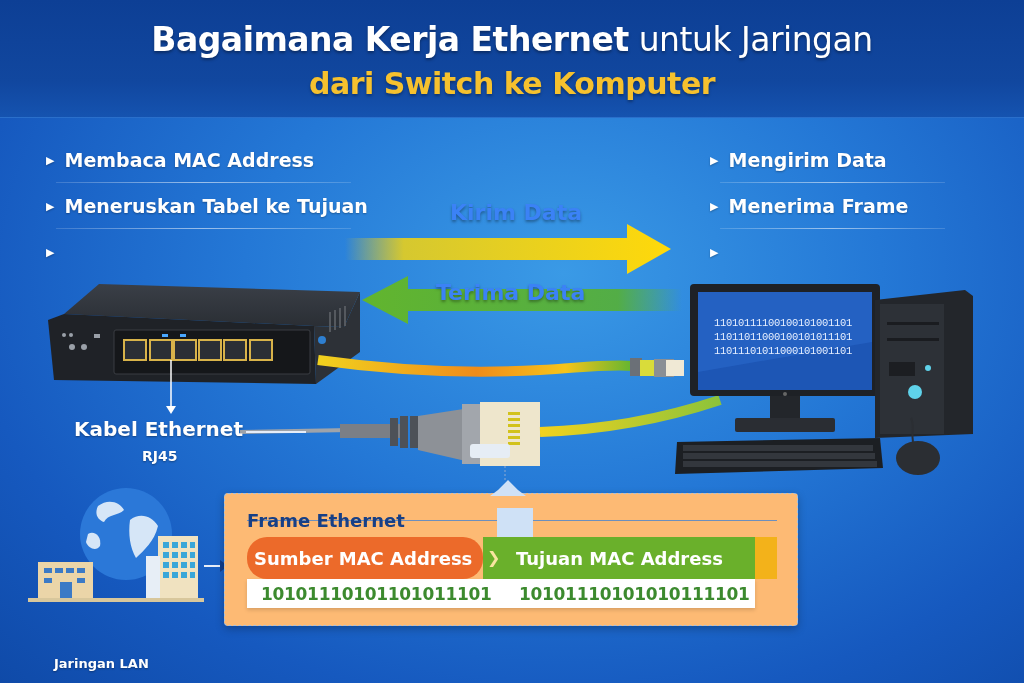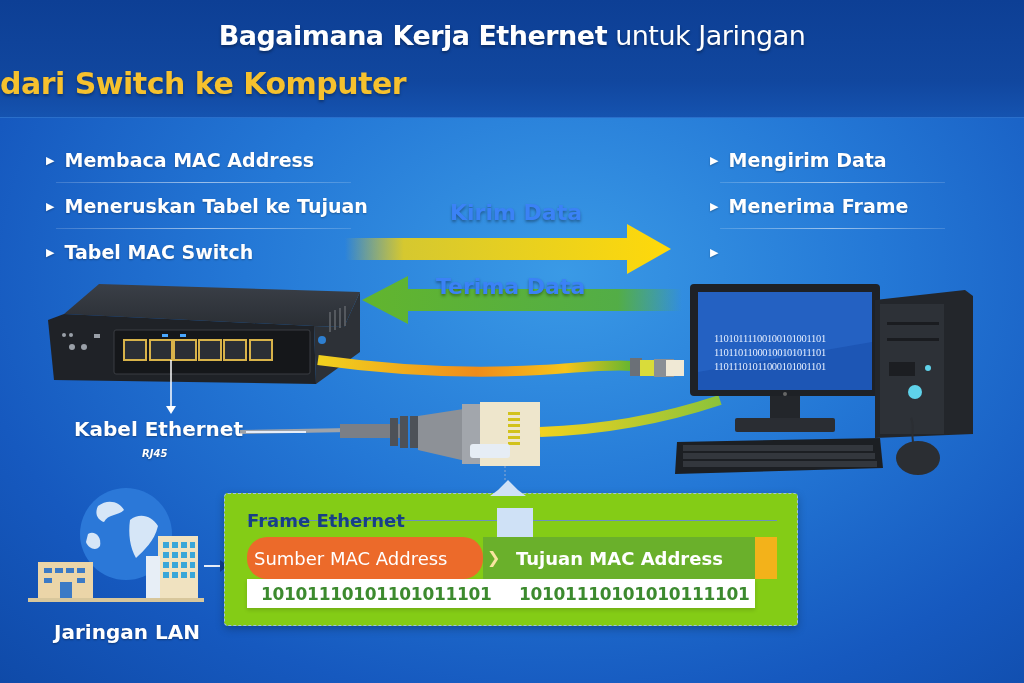--- a/index.html
+++ b/index.html
@@ -10,26 +10,26 @@
     background: radial-gradient(ellipse at 55% 40%, #3a9ae6 0%, #2478d6 40%, #1659bf 75%, #0f4aa8 100%);
     color:#fff;
   }
   .header {
     position:absolute; left:0; top:0; width:1024px; height:118px;
     background: linear-gradient(180deg, #0d3f95 0%, #11479f 70%, #1553b0 100%);
     border-bottom:1px solid #2a6fcb;
   }
   .title-1 {
     position:absolute; left:0; top:20px; width:1024px; text-align:center;
-    font-size:27px; font-weight:bold; letter-spacing:-0.5px; color:#fff;
+    font-size:33px; font-weight:bold; letter-spacing:-0.5px; color:#fff;
     text-shadow:0 2px 3px rgba(0,0,0,0.35);
   }
   .title-1 .light { font-weight:normal; }
   .title-2 {
-    position:absolute; left:0; top:66px; width:1024px; 
+    position:absolute; left:0; top:66px; width:1024px; text-align:center;
     font-size:30px; font-weight:bold; letter-spacing:-0.5px; color:#f6c12e;
     text-shadow:0 2px 3px rgba(0,0,0,0.3);
   }
 
   .bullet-list { position:absolute; }
   .bullet-item {
     position:relative; height:46px; display:flex; align-items:center;
     font-size:19px; font-weight:bold; color:#fff; white-space:nowrap;
     text-shadow:0 1px 2px rgba(0,0,0,0.3);
   }
@@ -45,43 +45,43 @@
     position:absolute; font-size:22px; font-weight:bold; color:#3b82f6;
     text-shadow:0 2px 3px rgba(0,0,0,0.35);
   }
 
   .lan-label, .cable-label, .cable-sub {
     position:absolute; font-weight:bold; color:#fff; text-shadow:0 1px 2px rgba(0,0,0,0.35);
   }
 
   .frame-box {
     position:absolute; left:224px; top:493px; width:574px; height:133px;
-    background:#84cc16; border:1px dashed #9fc0e6; border-radius:4px;
+    background:#fdba74; border:1px dashed #9fc0e6; border-radius:4px;
     box-shadow:0 3px 8px rgba(0,0,0,0.25);
   }
   .frame-title {
     position:absolute; left:22px; top:16px; font-size:18px; font-weight:bold; color:#173f86;
   }
   .frame-rule { position:absolute; left:22px; right:20px; top:26px; height:1px; background:#6d8fbd; }
   .frame-rule-gap { position:absolute; left:250px; top:-12px; width:36px; height:40px; background:#cfe1f6; }
   .frame-table { position:absolute; left:22px; top:43px; width:530px; }
   .frame-head { display:flex; height:42px; }
   .fh-src { width:236px; background:#ec6a2a; display:flex; align-items:center; padding-left:7px;
-            font-size:18px; font-weight:normal; color:#fff; white-space:nowrap;border-radius:20px; }
+            font-size:18px; font-weight:bold; color:#fff; white-space:nowrap;border-radius:20px; }
   .fh-dst { width:272px; background:#6ab02b; display:flex; align-items:center; padding-left:33px;
             font-size:18px; font-weight:bold; color:#fff; position:relative; white-space:nowrap; }
   .fh-dst .chev { position:absolute; left:4px; top:11px; color:#f8e5a0; font-size:16px; }
   .fh-end { width:22px; background:#f3b21a; }
   .frame-row { display:flex; height:29px; background:#fff; width:508px; box-shadow:0 2px 4px rgba(0,0,0,0.15); }
   .fr-cell { font-size:17px; font-weight:bold; color:#3c8a2e; display:flex; align-items:center; letter-spacing:-0.3px; }
   .fr-src { width:236px; padding-left:14px; }
   .fr-dst { width:272px; padding-left:36px; }
 
   .screen-bin {
-    position:absolute; left:714px; top:332px; font-family:Liberation Serif, serif;
+    position:absolute; left:714px; top:316px; font-family:Liberation Mono, monospace;
     font-size:10.5px; line-height:14px; color:#e6efff; letter-spacing:-0.3px;text-align:right;
   }
   svg { position:absolute; overflow:visible; }
 </style>
 </head>
 <body>
 
 <div class="header">
   <div class="title-1">
     <span>Bagaimana Kerja Ethernet</span><span class="light"> untuk Jaringan</span>
@@ -93,21 +93,20 @@
   <div class="bullet-item sep">
     <span class="tri">▶</span>
     <span>Membaca MAC Address</span>
   </div>
   <div class="bullet-item sep">
     <span class="tri">▶</span>
     <span>Meneruskan Tabel ke Tujuan</span>
   </div>
   <div class="bullet-item">
     <span class="tri">▶</span>
-    <span>Tabel MAC Switch</span>
   </div>
 </div>
 
 <div class="bullet-list right-list">
   <div class="bullet-item sep">
     <span class="tri">▶</span>
     <span>Mengirim Data</span>
   </div>
   <div class="bullet-item sep">
     <span class="tri">▶</span>
@@ -133,21 +132,21 @@
 <svg style="left:362px;top:276px;" width="320" height="50">
   <defs>
     <linearGradient id="gG" x1="0" x2="1" y1="0" y2="0">
       <stop offset="0" stop-color="#62b52e"></stop>
       <stop offset="0.8" stop-color="#56b035" stop-opacity="0.9"></stop>
       <stop offset="1" stop-color="#5cb531" stop-opacity="0"></stop>
     </linearGradient>
   </defs>
   <polygon points="0,24 46,0 46,13 320,13 320,35 46,35 46,48" fill="url(#gG)"></polygon>
 </svg>
-<div class="arrow-label" style="left:436px;top:274px;">Terima Data</div>
+<div class="arrow-label" style="left:436px;top:280px;">Terima Data</div>
 
 <svg style="left:44px;top:282px;" width="320" height="106">
   <defs>
     <linearGradient id="swTop" x1="0" x2="0" y1="0" y2="1">
       <stop offset="0" stop-color="#3a3f47"></stop>
         <stop offset="1" stop-color="#2a2e34"></stop>
     </linearGradient>
   </defs>
   <polygon points="20,32 55,2 316,10 300,45 270,44" fill="url(#swTop)"></polygon>
   <polygon points="4,38 20,32 270,44 272,102 10,98" fill="#1f2227"></polygon>
@@ -226,21 +225,21 @@
       <rect x="268" y="50" width="12" height="3"></rect>
       <rect x="268" y="56" width="12" height="3"></rect>
       <rect x="268" y="62" width="12" height="3"></rect>
     </g>
   <rect x="230" y="64" width="40" height="14" rx="3" fill="#e6edf5"></rect>
   <path d="M300,52 C360,50 420,40 480,20" stroke="url(#cab2)" stroke-width="10" fill="none"></path>
   <line x1="265" y1="86" x2="265" y2="100" stroke="#8faad0" stroke-width="1" stroke-dasharray="2,2"></line>
 </svg>
 
 <div class="cable-label" style="left:74px;top:417px;font-size:20px;">Kabel Ethernet</div>
-<div class="cable-sub" style="left:142px;top:448px;font-size:10px;font-style:italic;">RJ45</div>
+<div class="cable-sub" style="left:142px;top:448px;font-size:14px;">RJ45</div>
 <svg style="left:246px;top:430px;" width="60" height="4">
   <line x1="0" y1="2" x2="60" y2="2" stroke="#e6edf8" stroke-width="2"></line>
 </svg>
 
 <svg style="left:675px;top:282px;" width="310" height="200">
 
   <rect x="15" y="2" width="190" height="112" rx="4" fill="#1e2126"></rect>
   <rect x="23" y="10" width="174" height="98" fill="#1d56b5"></rect>
   <polygon points="23,10 197,10 197,60 23,90" fill="#2b6bcf" opacity="0.5"></polygon>
   <rect x="95" y="114" width="30" height="24" fill="#23262b"></rect>
@@ -303,21 +302,21 @@
     <rect x="135" y="86" width="6" height="6"></rect>
       <rect x="144" y="86" width="6" height="6"></rect>
       <rect x="153" y="86" width="6" height="6"></rect>
       <rect x="162" y="86" width="5" height="6"></rect>
   </g>
   <rect x="118" y="70" width="14" height="44" fill="#e7eef6"></rect>
   <rect x="0" y="112" width="176" height="4" fill="#d8c79c"></rect>
   <line x1="176" y1="80" x2="192" y2="80" stroke="#e6edf8" stroke-width="2"></line>
   <polygon points="192,74 200,80 192,86" fill="#0f3d8c"></polygon>
 </svg>
-<div class="lan-label" style="left:54px;top:620px;font-size:20px;">Jaringan LAN</div>
+<div class="lan-label" style="left:54px;top:656px;font-size:13px;">Jaringan LAN</div>
 
 <div class="frame-box">
   <div class="frame-rule">
     <div class="frame-rule-gap"></div>
   </div>
   <div class="frame-title">Frame Ethernet</div>
   <div class="frame-table">
     <div class="frame-head">
       <div class="fh-src">Sumber MAC Address</div>
       <div class="fh-dst">

